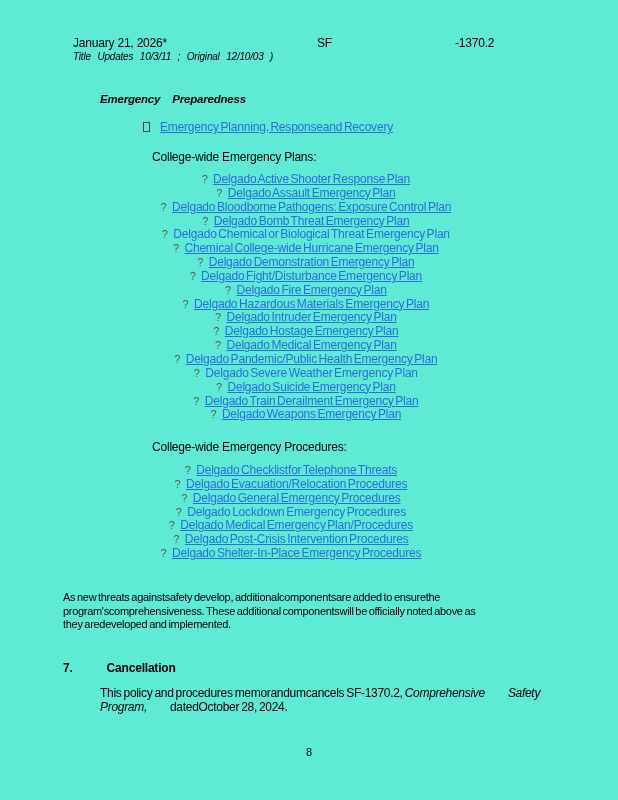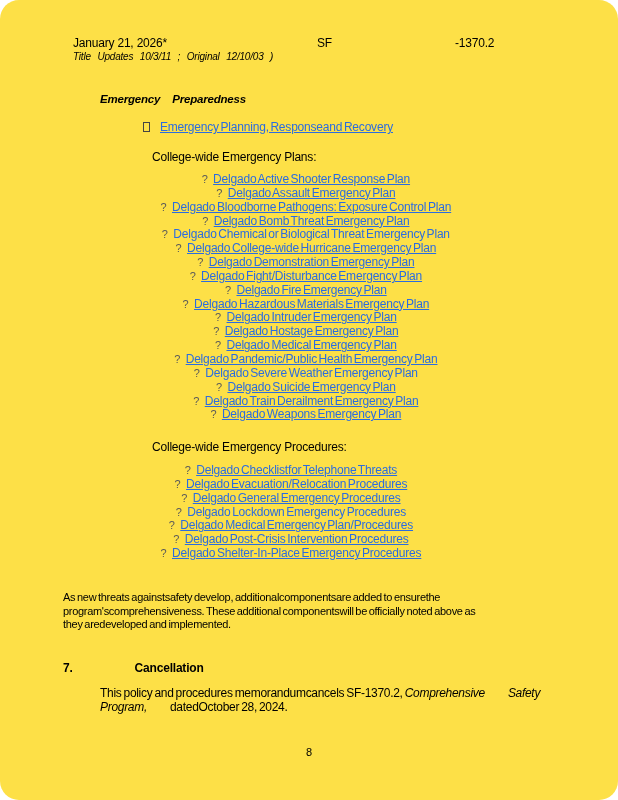--- a/index.html
+++ b/index.html
@@ -1,20 +1,19 @@
 <!DOCTYPE html>
 <html style="--link-color: #2b6ce0;"><head>
 <meta charset="utf-8">
 <style>
   html,body{margin:0;padding:0;background:#ffffff;}
   .page{
-    position:relative;width:618px;height:800px;background:#fde047;
+    position:relative;width:618px;height:800px;background:#5eead4;
     font-family:"Liberation Sans", sans-serif;color:#000;overflow:hidden;
     letter-spacing:-0.2px;
-    border-radius:19px;
   }
   .abs{position:absolute;}
   .hdr{top:36px;font-size:12px;white-space:nowrap;}
   .hdr-left{left:73px;}
   .hdr-center{left:317px;}
   .hdr-right{left:455px;}
   .rev-note{
     left:73px;top:51px;font-size:10px;font-style:italic;line-height:11.5px;
     word-spacing:4px;white-space:nowrap;
   }
@@ -41,21 +40,21 @@
   a.doc-link{
     color:var(--link-color,#2b6ce0);text-decoration:underline;cursor:pointer;
     word-spacing:-1.5px;
   }
   a.doc-link.no-underline{text-decoration:none;}
   .para{
     left:63px;top:591px;width:512px;font-size:11px;line-height:13.6px;
     white-space:pre-line;letter-spacing:-0.3px;word-spacing:-1px;
   }
   .cancel-head{left:63px;top:661px;font-size:12px;font-weight:bold;}
-  .cancel-title{margin-left:40px;padding-left:22px;}
+  .cancel-title{margin-left:12px;padding-left:22px;}
   .cancel-body{
     left:100px;top:687px;width:474px;font-size:12px;line-height:13.6px;
     letter-spacing:-0.3px;word-spacing:-1px;
   }
   .cancel-italic{font-style:italic;word-spacing:20px;}
   .page-num{left:0;right:0;top:746px;text-align:center;font-size:11px;}
 </style>
 </head>
 <body>
 
@@ -75,21 +74,21 @@
     <span class="sq-bullet"></span><a class="doc-link">Emergency Planning, Responseand Recovery</a>
   </div>
 
   <div class="abs sec-head plans-head">College-wide Emergency Plans:</div>
   <div class="abs doc-list plans-list" id="plans-list">
       <div class="list-row"><span class="q-bullet">?</span><a class="doc-link">Delgado Active Shooter Response Plan</a></div>
       <div class="list-row"><span class="q-bullet">?</span><a class="doc-link">Delgado Assault Emergency Plan</a></div>
       <div class="list-row"><span class="q-bullet">?</span><a class="doc-link">Delgado Bloodborne Pathogens: Exposure Control Plan</a></div>
       <div class="list-row"><span class="q-bullet">?</span><a class="doc-link">Delgado Bomb Threat Emergency Plan</a></div>
       <div class="list-row"><span class="q-bullet">?</span><a class="doc-link no-underline">Delgado Chemical or Biological Threat Emergency Plan</a></div>
-      <div class="list-row"><span class="q-bullet">?</span><a class="doc-link">Delgado College-wide Hurricane Emergency Plan</a></div>
+      <div class="list-row"><span class="q-bullet">?</span><a class="doc-link">Chemical College-wide Hurricane Emergency Plan</a></div>
       <div class="list-row"><span class="q-bullet">?</span><a class="doc-link">Delgado Demonstration Emergency Plan</a></div>
       <div class="list-row"><span class="q-bullet">?</span><a class="doc-link">Delgado Fight/Disturbance Emergency Plan</a></div>
       <div class="list-row"><span class="q-bullet">?</span><a class="doc-link">Delgado Fire Emergency Plan</a></div>
       <div class="list-row"><span class="q-bullet">?</span><a class="doc-link">Delgado Hazardous Materials Emergency Plan</a></div>
       <div class="list-row"><span class="q-bullet">?</span><a class="doc-link">Delgado Intruder Emergency Plan</a></div>
       <div class="list-row"><span class="q-bullet">?</span><a class="doc-link">Delgado Hostage Emergency Plan</a></div>
       <div class="list-row"><span class="q-bullet">?</span><a class="doc-link">Delgado Medical Emergency Plan</a></div>
       <div class="list-row"><span class="q-bullet">?</span><a class="doc-link">Delgado Pandemic/Public Health Emergency Plan</a></div>
       <div class="list-row"><span class="q-bullet">?</span><a class="doc-link no-underline">Delgado Severe Weather Emergency Plan</a></div>
       <div class="list-row"><span class="q-bullet">?</span><a class="doc-link">Delgado Suicide Emergency Plan</a></div>

